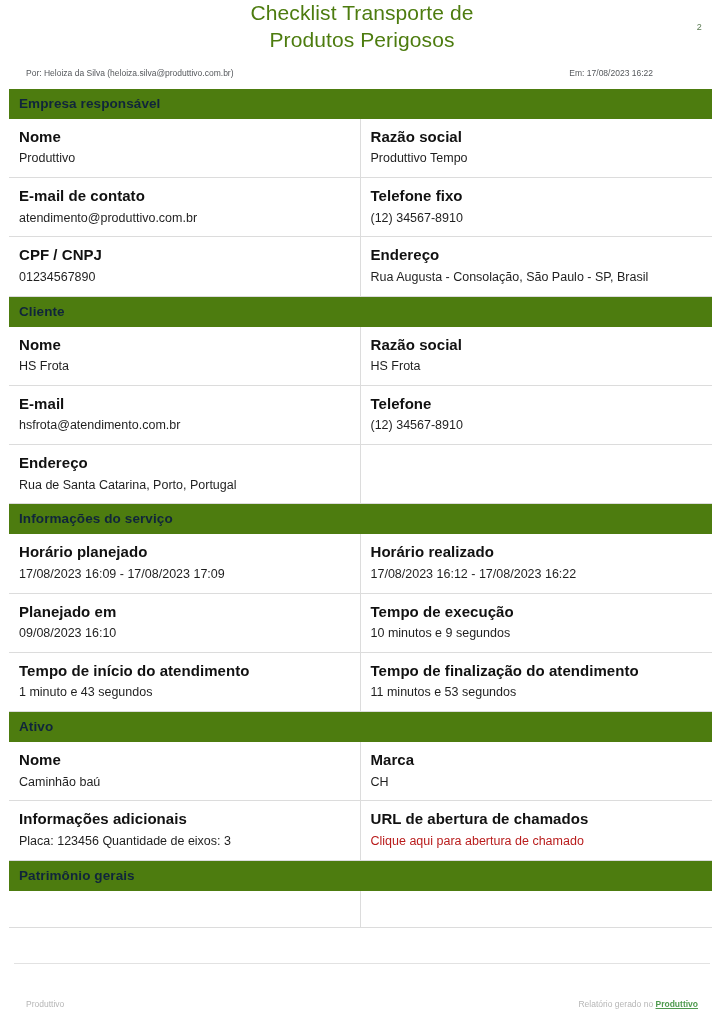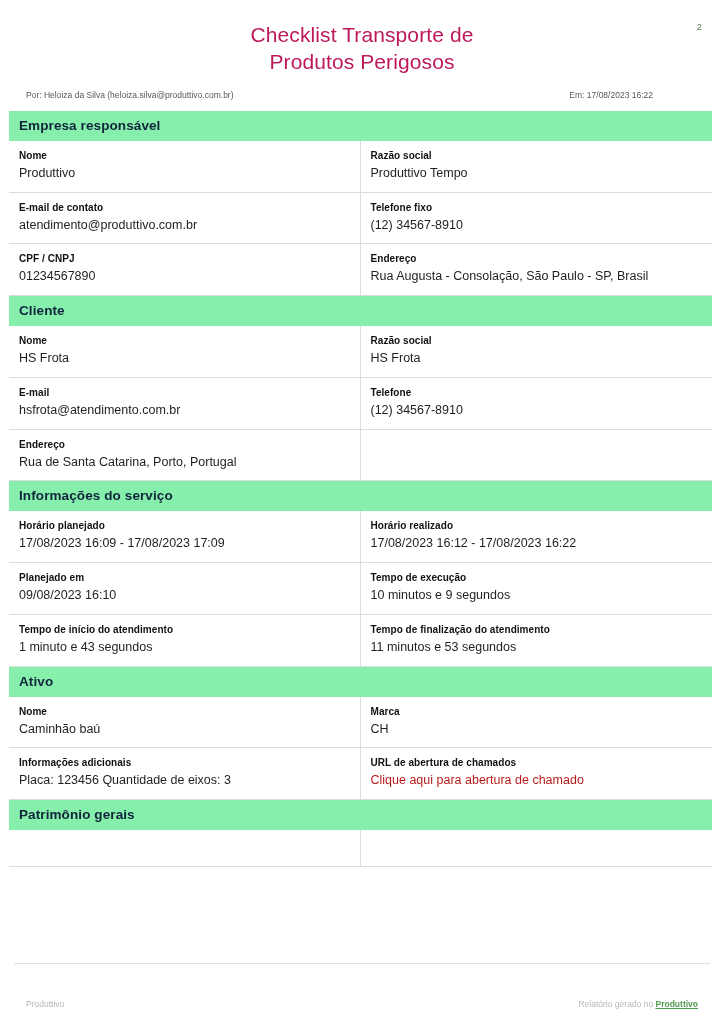--- a/index.html
+++ b/index.html
@@ -22,26 +22,25 @@
     top: 22px;
     right: 22px;
     font-size: 9px;
     color: #5a7a52;
     letter-spacing: 0.2px;
   }
 
   
   .doc-title {
     margin: 0;
-    padding-top: 22px;
     text-align: center;
     font-size: 21px;
     font-weight: normal;
     line-height: 1.28;
-    color: #be185d;
+    color: #4d7c0f;
     letter-spacing: 0.1px;
   }
   .doc-title .title-line { display: block; }
 
   
   .meta-row {
     display: flex;
     justify-content: space-between;
     align-items: baseline;
     padding: 14px 15px 0 26px;
@@ -55,40 +54,40 @@
   .report {
     margin: 11px 12px 0 9px;
     width: 703px;
     border-collapse: collapse;
     table-layout: fixed;
   }
   .report col.c1 { width: 351px; }
   .report col.c2 { width: 352px; }
 
   .section-head td {
-    background: #86efac;
+    background: #4d7c0f;
     color: #10253b;
     font-size: 13.5px;
     font-weight: bold;
     padding: 7px 10px 8px 10px;
     border: none;
     letter-spacing: 0.1px;
   }
 
   .data-row td {
     border-bottom: 1px solid #dcdcdc;
     border-right: 1px solid #dcdcdc;
     padding: 7px 10px 9px 10px;
     vertical-align: top;
   }
   .data-row td:last-child { border-right: none; }
 
   .field-label {
     display: block;
-    font-size: 10px;
+    font-size: 15px;
     font-weight: bold;
     color: #111111;
     line-height: 1.5;
     letter-spacing: 0.05px;
   }
   .field-value {
     display: block;
     font-size: 12.5px;
     font-weight: normal;
     color: #1f1f1f;

